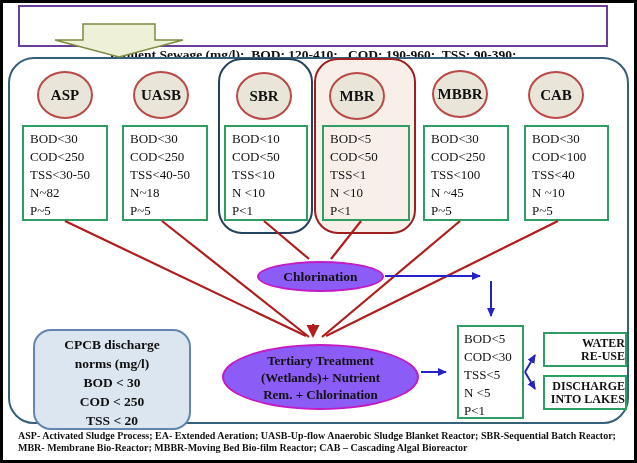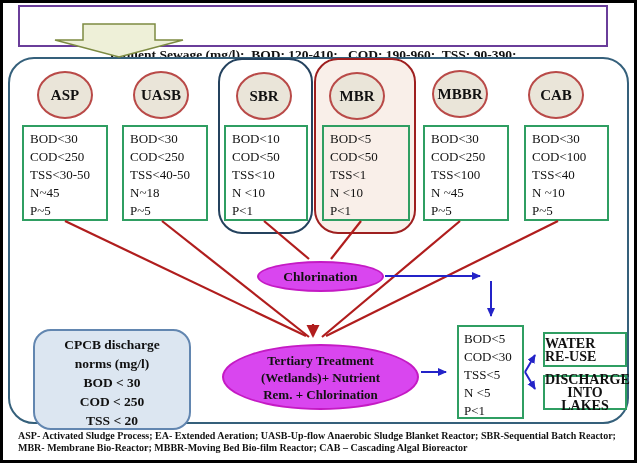--- a/index.html
+++ b/index.html
@@ -31,39 +31,39 @@
     display:flex;align-items:center;justify-content:center;
     font-size:15px;
     font-weight:bold;
   }
   .ebox{
     top:125px;height:96px;border:2px solid #2f9e62;
     padding:3px 0 0 6px;font-size:13px;line-height:18px;background:transparent;
   }
   .eline{display:block;white-space:pre;}
   .ellipse{
-    border-radius:50%;background:#d946ef;border:2px solid #c41ac4;
+    border-radius:50%;background:#8b5cf6;border:2px solid #c41ac4;
     display:flex;flex-direction:column;align-items:center;justify-content:center;
     font-weight:bold;text-align:center;
   }
   .chlor{left:257px;top:261px;width:127px;height:31px;font-size:13.5px;}
   .tert{left:222px;top:344px;width:197px;height:66px;font-size:13px;line-height:17px;}
   .cpcb{
     left:33px;top:315px;width:158px;height:101px;border-radius:18px;
     background:#dce6f1;border:2px solid #6286b0;
     text-align:center;font-weight:bold;font-size:13.5px;line-height:19px;padding-top:4px;margin-top:14px;
   }
   .final{
     left:457px;top:325px;width:67px;height:94px;border:2px solid #2f9e62;
     padding:3px 0 0 5px;font-size:13px;line-height:18px;background:#fff;
   }
   .outbox{
     left:543px;width:84px;height:35px;border:2px solid #2f9e62;background:#fff;
-    display:flex;flex-direction:column;align-items:flex-start;justify-content:center;
-    font-weight:bold;font-size:14px;line-height:13px;text-align:center;
+    display:flex;flex-direction:column;align-items:flex-end;justify-content:center;
+    font-weight:bold;font-size:12px;line-height:13px;text-align:center;
   }
   .reuse{top:332px;}
   .lakes{top:375px;}
   .footnote{
     left:18px;top:430px;width:606px;font-weight:bold;font-size:10px;line-height:11.5px;
     white-space:nowrap;
   }
   .connectors{left:0;top:0;width:637px;height:463px;z-index:5;pointer-events:none;}
 </style>
 </head>
@@ -97,21 +97,21 @@
       <span>MBBR</span>
     </div>
   <div class="abs circle" style="left:528px;top:71px">
       <span>CAB</span>
     </div>
 
   <div class="abs ebox" style="left:22px;width:86px">
     <span class="eline">BOD&lt;30</span>
     <span class="eline">COD&lt;250</span>
     <span class="eline">TSS&lt;30-50</span>
-    <span class="eline">N~45</span>
+    <span class="eline">N~82</span>
     <span class="eline">P~5</span>
   </div>
   <div class="abs ebox" style="left:122px;width:86px">
     <span class="eline">BOD&lt;30</span>
     <span class="eline">COD&lt;250</span>
     <span class="eline">TSS&lt;40-50</span>
     <span class="eline">N~18</span>
     <span class="eline">P~5</span>
   </div>
   <div class="abs ebox" style="left:224px;width:84px">

